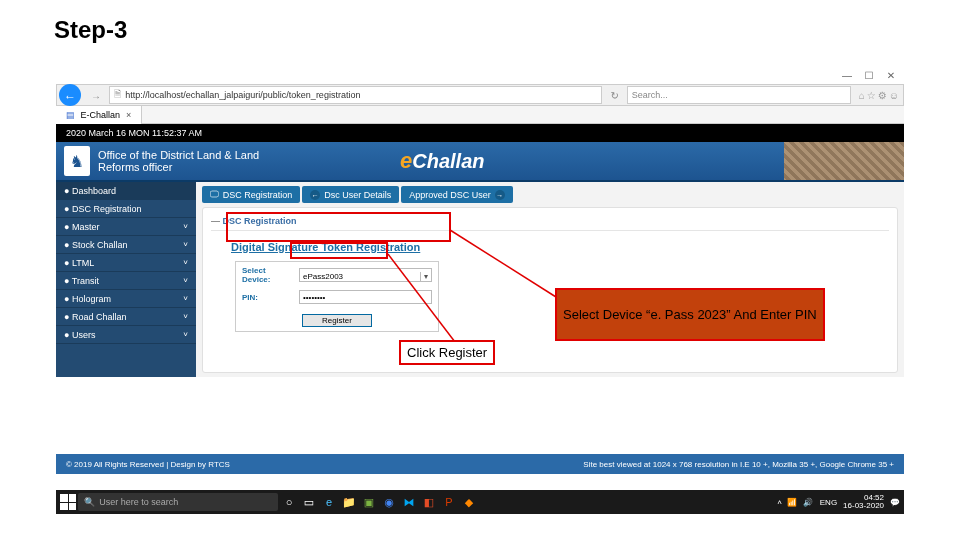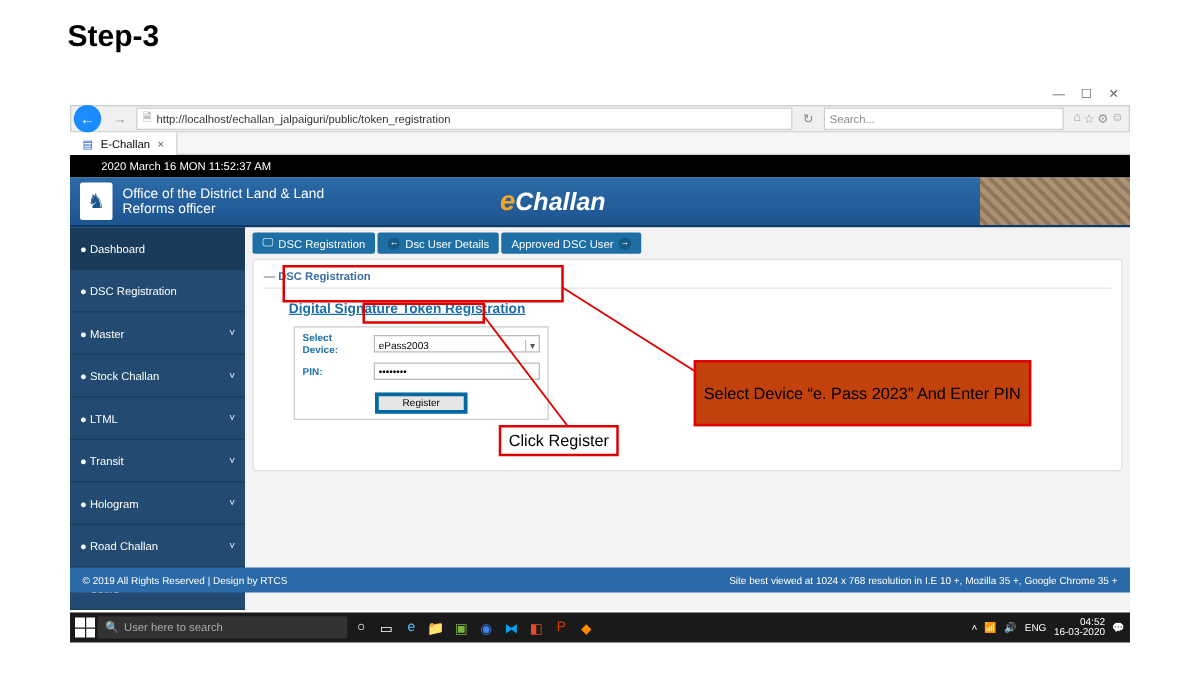--- a/index.html
+++ b/index.html
@@ -7,61 +7,61 @@
 
 .step-title { position: absolute; top: 16px; left: 54px; font-size: 24px; font-weight: bold; color: #000; }
 
 .browser-chrome { position: absolute; top: 66px; left: 56px; right: 56px; height: 58px; background: #fff; }
 .title-bar { height: 18px; display: flex; align-items: center; justify-content: flex-end; gap: 8px; padding-right: 6px; color: #666; }
 .win-btn { width: 14px; display: inline-flex; justify-content: center; }
 .nav-bar { height: 22px; display: flex; align-items: center; gap: 4px; border: 1px solid #ccc; background: #f0f0f0; }
 .nav-back { width: 22px; height: 22px; border-radius: 50%; background: #1a8cff; color: #fff; display: flex; align-items: center; justify-content: center; font-size: 12px; margin: 0 2px; }
 .url-box { flex: 1; height: 18px; background: #fff; border: 1px solid #ccc; display: flex; align-items: center; padding: 0 4px; font-size: 9px; color: #333; }
 .url-icon { margin-right: 4px; color: #888; }
-.search-box-top { width: 192px; height: 18px; background: #fff; border: 1px solid #ccc; display: flex; align-items: center; padding: 0 4px; font-size: 9px; color: #888; }
+.search-box-top { width: 224px; height: 18px; background: #fff; border: 1px solid #ccc; display: flex; align-items: center; padding: 0 4px; font-size: 9px; color: #888; }
 .star-row { display: flex; gap: 2px; color: #999; margin: 0 4px; }
 .tab-strip { height: 18px; display: flex; align-items: center; background: #f5f5f5; border-bottom: 1px solid #ccc; }
 .tab { height: 18px; padding: 0 10px; display: flex; align-items: center; gap: 6px; background: #fff; border-right: 1px solid #ccc; font-size: 9px; }
 .tab-close { color: #555; }
 .bookmark-bar { height: 14px; background: #f5f5f5; font-size: 9px; padding-left: 6px; color: #333; display: flex; align-items: center; }
 
 .app-window { position: absolute; top: 124px; left: 56px; right: 56px; bottom: 0; }
-.black-bar { height: 18px; background: #000; color: #fff; display: flex; align-items: center; justify-content: space-between; padding: 0 25px; font-size: 9px; }
+.black-bar { height: 18px; background: #000; color: #fff; display: flex; align-items: center; justify-content: space-between; padding: 0 10px; font-size: 9px; }
 .black-right { display: flex; gap: 12px; align-items: center; }
 .welcome-user { color: #ff9933; }
 
 .blue-banner { height: 40px; background: linear-gradient(#2b6aa8, #1d5490); display: flex; align-items: center; position: relative; border-bottom: 2px solid #0b3a66; }
 .emblem { width: 26px; height: 30px; background: #fff; border-radius: 2px; margin: 0 8px; display:flex;align-items:center;justify-content:center;font-size:16px;color:#1d5490; }
 .office-title { color: #fff; font-size: 11px; line-height: 1.1; }
 .brand { position: absolute; left: 50%; transform: translateX(-80px); display: flex; align-items: baseline; }
 .brand-e { font-size: 22px; font-weight: bold; color: #f5a623; font-style: italic; }
 .brand-challan { font-size: 20px; font-weight: bold; color: #fff; font-style: italic; }
 .banner-img { position: absolute; right: 0; top: 0; bottom: 0; width: 120px; background: linear-gradient(45deg, #c49a6c 25%, #a37b50 25%, #a37b50 50%, #c49a6c 50%, #c49a6c 75%, #a37b50 75%); background-size: 10px 10px; opacity: 0.85; }
 
 .content-row { display: flex; background: #fff; }
 .sidebar { width: 140px; background: #234b72; color: #fff; }
-.sidebar-item { height: 34px; display: flex; align-items: center; justify-content: space-between; padding: 0 8px; font-size: 9px; border-bottom: 1px solid #1a3b5a; }
+.sidebar-item { height: 18px; display: flex; align-items: center; justify-content: space-between; padding: 0 8px; font-size: 9px; border-bottom: 1px solid #1a3b5a; }
 .sidebar-item.active { background: #1a3b5a; }
 .chevron { font-size: 8px; }
 
 .main { flex: 1; background: #f3f3f3; padding: 0; position: relative; }
 .breadcrumb { display: flex; gap: 2px; margin: 4px 6px; }
 .bc-item { background: #1d6fa5; color: #fff; padding: 3px 8px; font-size: 9px; border-radius: 2px; display: flex; align-items: center; gap: 4px; }
 .bc-item .arrow { background: #155a87; border-radius: 50%; width: 10px; height: 10px; display: flex; align-items: center; justify-content: center; font-size: 7px; }
 .panel { background: #fff; margin: 4px 6px; border: 1px solid #e0e0e0; border-radius: 3px; padding: 4px 8px 40px; }
 .panel-header { color: #3a6ea5; font-size: 9px; font-weight: bold; padding: 4px 0; border-bottom: 1px solid #e5e5e5; }
 .panel-header::before { content: "— "; color: #888; }
 .dst-title { color: #1d6fa5; font-size: 11px; font-weight: bold; text-decoration: underline; margin: 10px 0 8px 20px; }
 .form-table { margin-left: 24px; border: 1px solid #ccc; width: 204px; }
 .form-table td { padding: 2px 4px; font-size: 8px; }
 .lbl { color: #1d6fa5; font-weight: bold; width: 55px; }
 .sel, .pin { border: 1px solid #bbb; font-size: 8px; height: 14px; display: flex; align-items: center; padding: 0 3px; }
 .sel { display: flex; justify-content: space-between; align-items: flex-end; }
 .sel-btn { border-left: 1px solid #bbb; padding-left: 3px; color: #555; }
-.register-btn { background: #e6e6e6; border: 3px solid #0369a1; padding: 1px 19px; font-size: 8px; display: inline-block; margin: 4px auto 0; }
+.register-btn { background: #e6e6e6; border: 1px solid #0369a1; padding: 1px 19px; font-size: 8px; display: inline-block; margin: 4px auto 0; }
 .reg-row { text-align: center; }
 
 .red-box-1 { position: absolute; border: 2px solid #e00000; top: 212px; left: 226px; width: 225px; height: 30px; pointer-events: none; }
 .red-box-2 { position: absolute; border: 2px solid #e00000; top: 242px; left: 290px; width: 98px; height: 17px; pointer-events: none; }
 
 .callout-1 { position: absolute; top: 288px; left: 555px; border: 2px solid #e00000; background: #c2410c; padding: 17px 6px; font-size: 13px; font-weight: 500; }
 .callout-2 { position: absolute; top: 340px; left: 399px; border: 2px solid #e00000; background: #fff; padding: 3px 6px; font-size: 13px; font-weight: 500; }
 
 .line-1 { position: absolute; stroke: #e00000; stroke-width: 1.5; }
 

